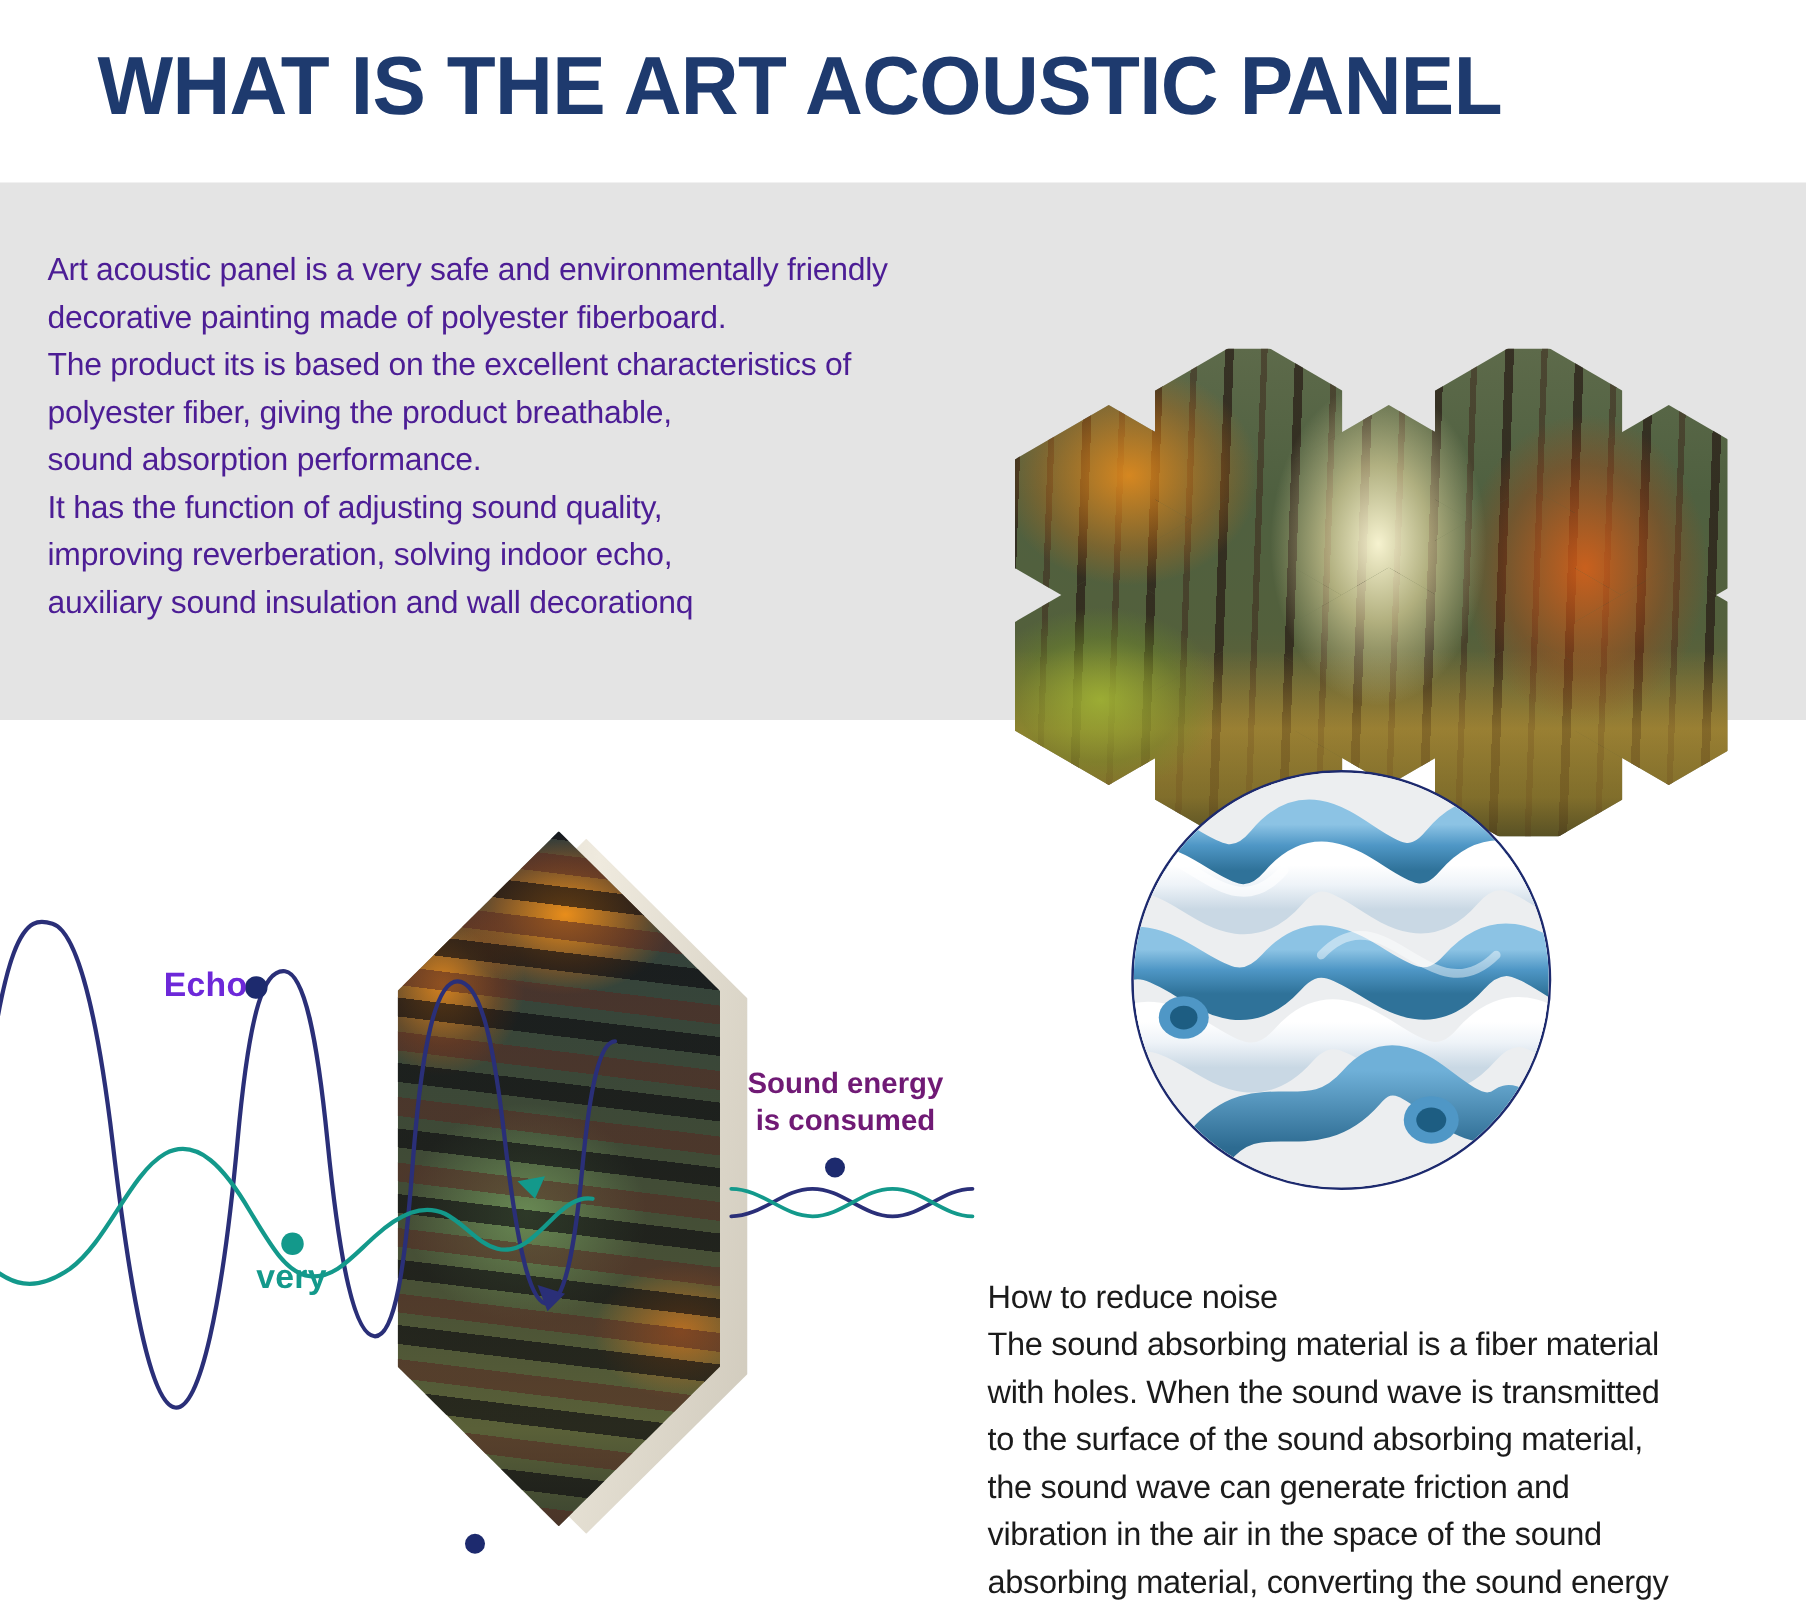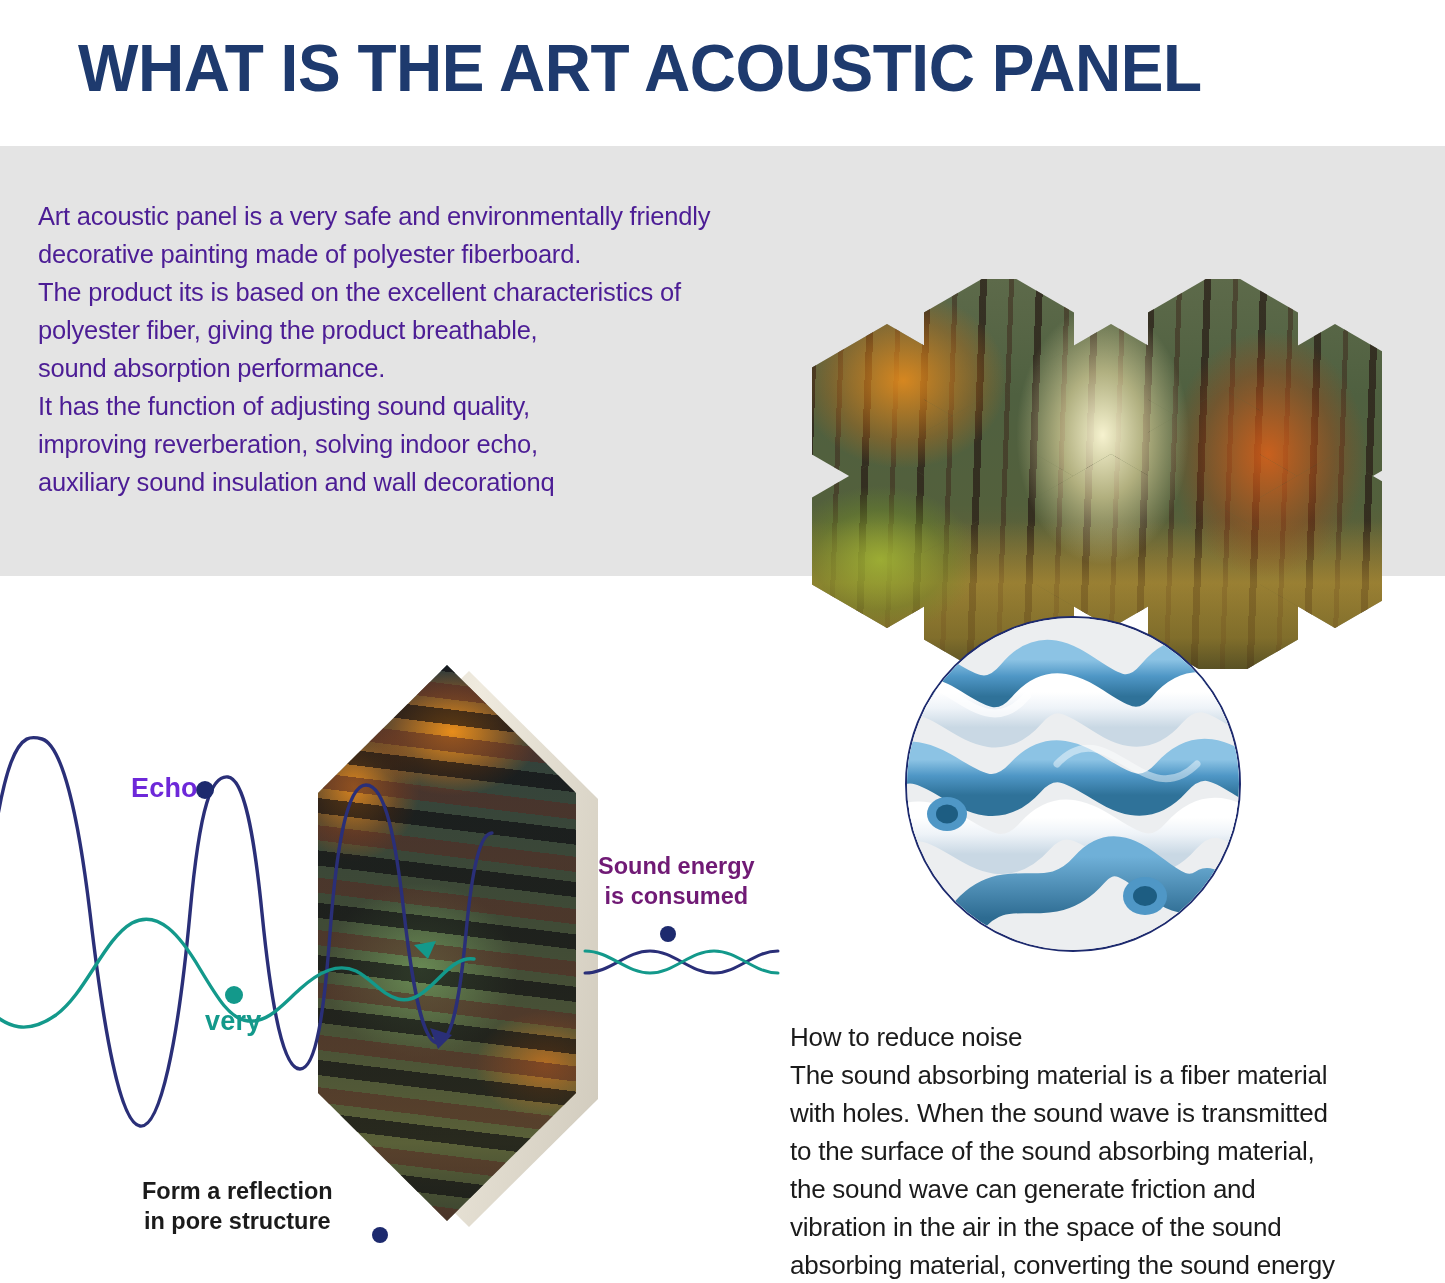--- a/index.html
+++ b/index.html
@@ -304,22 +304,20 @@
              C 738,940 754,918 778,918" fill="none" stroke="#2a2f78" stroke-width="3" stroke-linecap="round"></path>
     <path d="M 585,918 C 610,918 626,940 650,940
              C 674,940 690,918 714,918
              C 738,918 754,940 778,940" fill="none" stroke="#13998b" stroke-width="3" stroke-linecap="round"></path>
   </svg>
 
   <div class="lbl lbl-echo">Echo</div>
   <div class="lbl lbl-noise">very</div>
   <div class="lbl lbl-consumed">Sound energy
 is consumed</div>
-  <div class="lbl lbl-reflect">Form a reflection
-in pore structure</div>
 
   <div class="fiber-circle">
     <svg width="332" height="332" viewBox="0 0 332 332">
       <defs>
         <linearGradient id="gBlue" x1="0" y1="0" x2="0" y2="1">
           <stop offset="0%" stop-color="#8cc3e4"></stop>
           <stop offset="45%" stop-color="#4f97c6"></stop>
           <stop offset="100%" stop-color="#2f7299"></stop>
         </linearGradient>
         <linearGradient id="gWhite" x1="0" y1="0" x2="0" y2="1">

